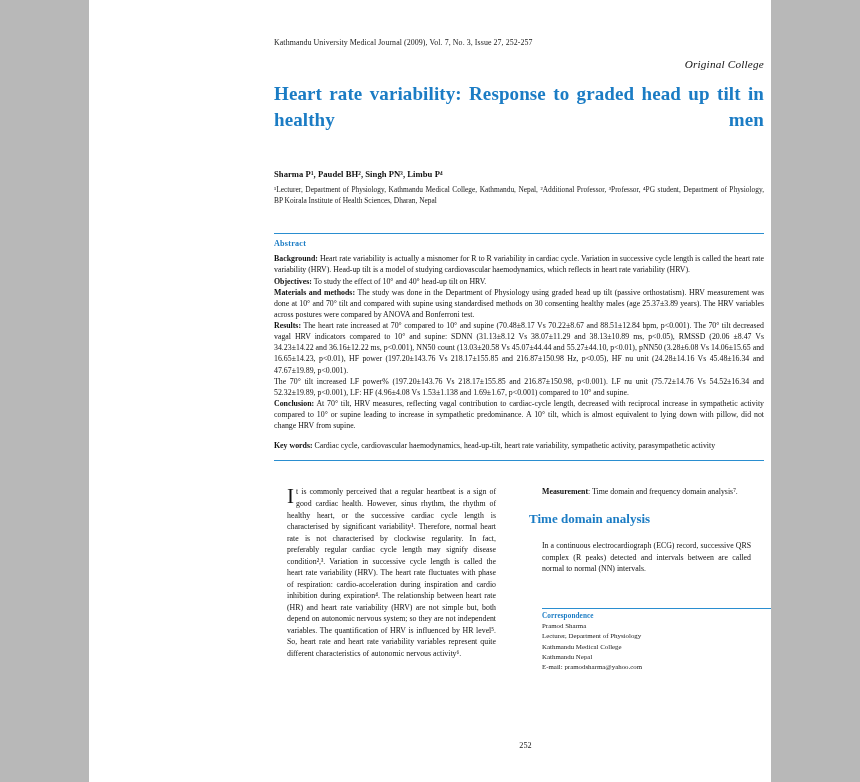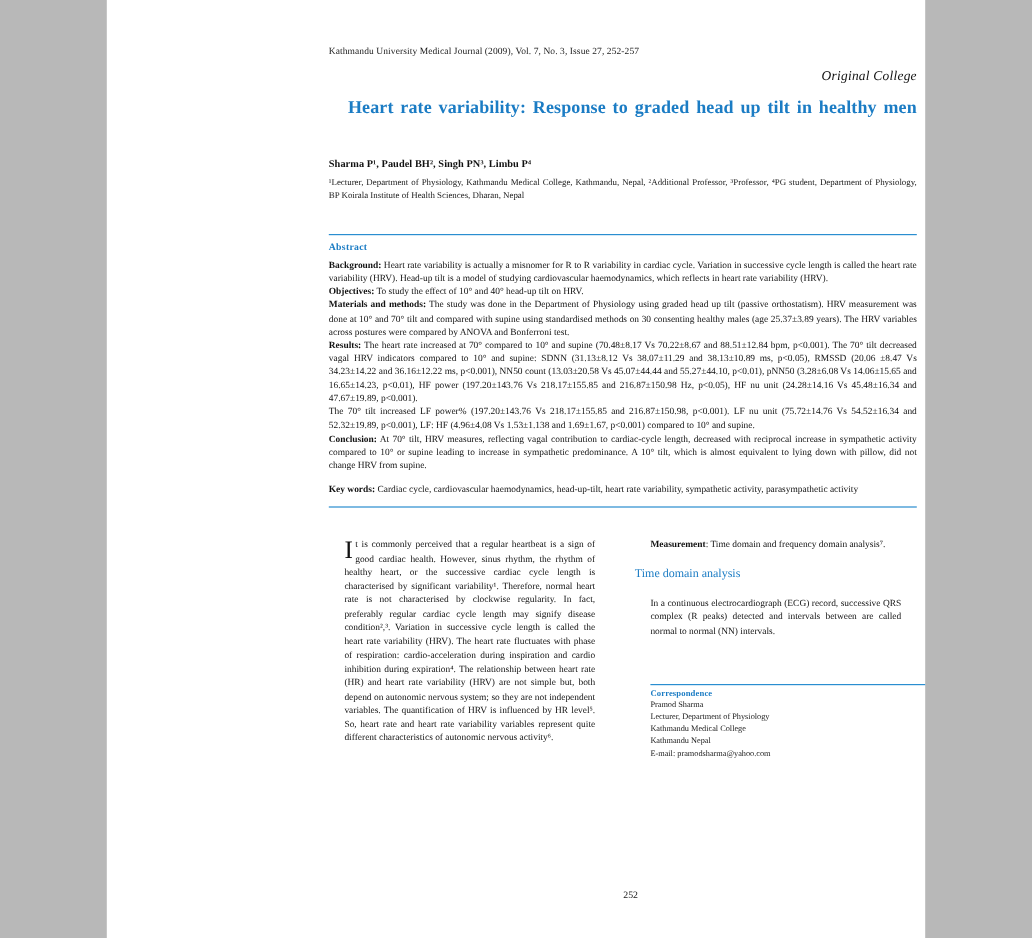--- a/index.html
+++ b/index.html
@@ -41,28 +41,27 @@
     font-style: italic;
     font-size: 11.2px;
     color: #111;
     margin-top: 11px;
     letter-spacing: 0.2px;
   }
 
   
   .paper-title {
     color: #1b7cc4;
-    font-size: 15px;
+    font-size: 19px;
     font-weight: bold;
     line-height: 1.32;
     margin-top: 11px;
     text-align: justify;
     text-justify: inter-word;
     letter-spacing: 0.1px;
-    margin-left: 16px;
   }
   .paper-title::after {
     content: "";
     display: inline-block;
     width: 100%;
     height: 0;
   }
   .authors {
     font-size: 8.6px;
     font-weight: bold;
@@ -132,22 +131,22 @@
     float: left;
     font-size: 21px;
     line-height: 0.86;
     padding-right: 2px;
     padding-top: 1px;
     font-weight: normal;
   }
 
   .sub-heading {
     color: #1b7cc4;
-    font-weight: normal;
-    font-size: 10px;
+    font-weight: bold;
+    font-size: 13px;
     margin: 10px 0 2px 0;
   }
   .inline-bold { font-weight: bold; }
 
   
   .correspondence {
     position: absolute;
     left: 13px;
     bottom: 0;
     width: 235px;

